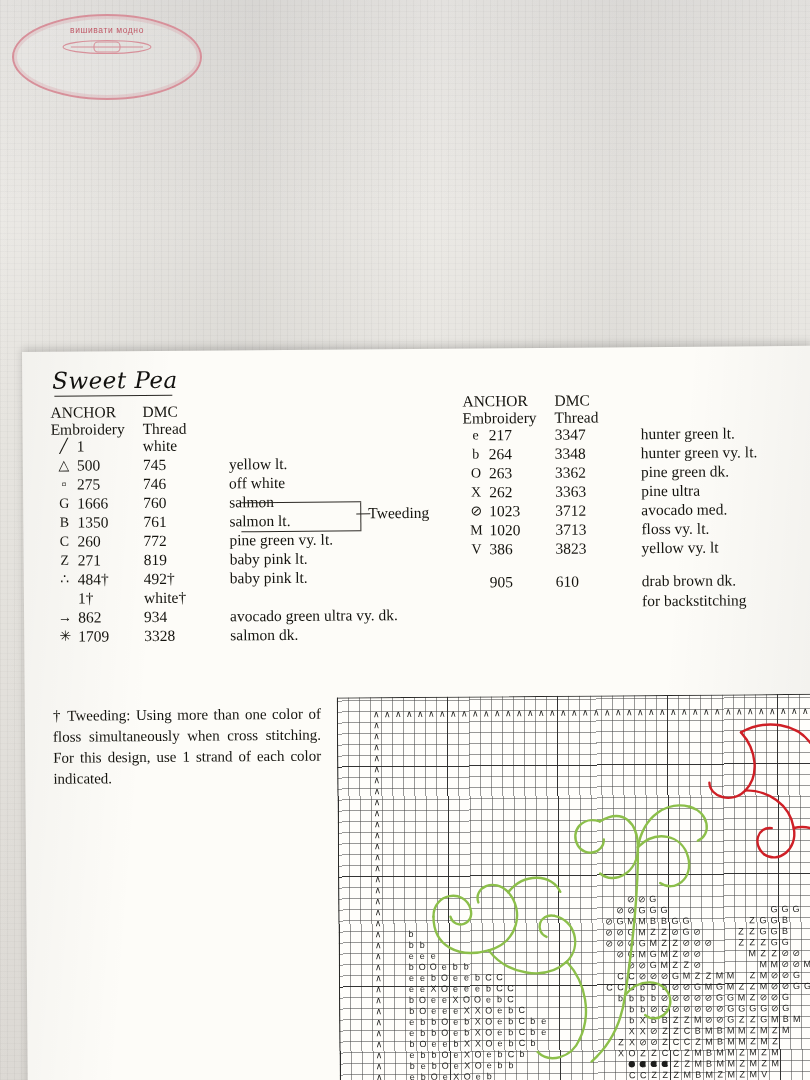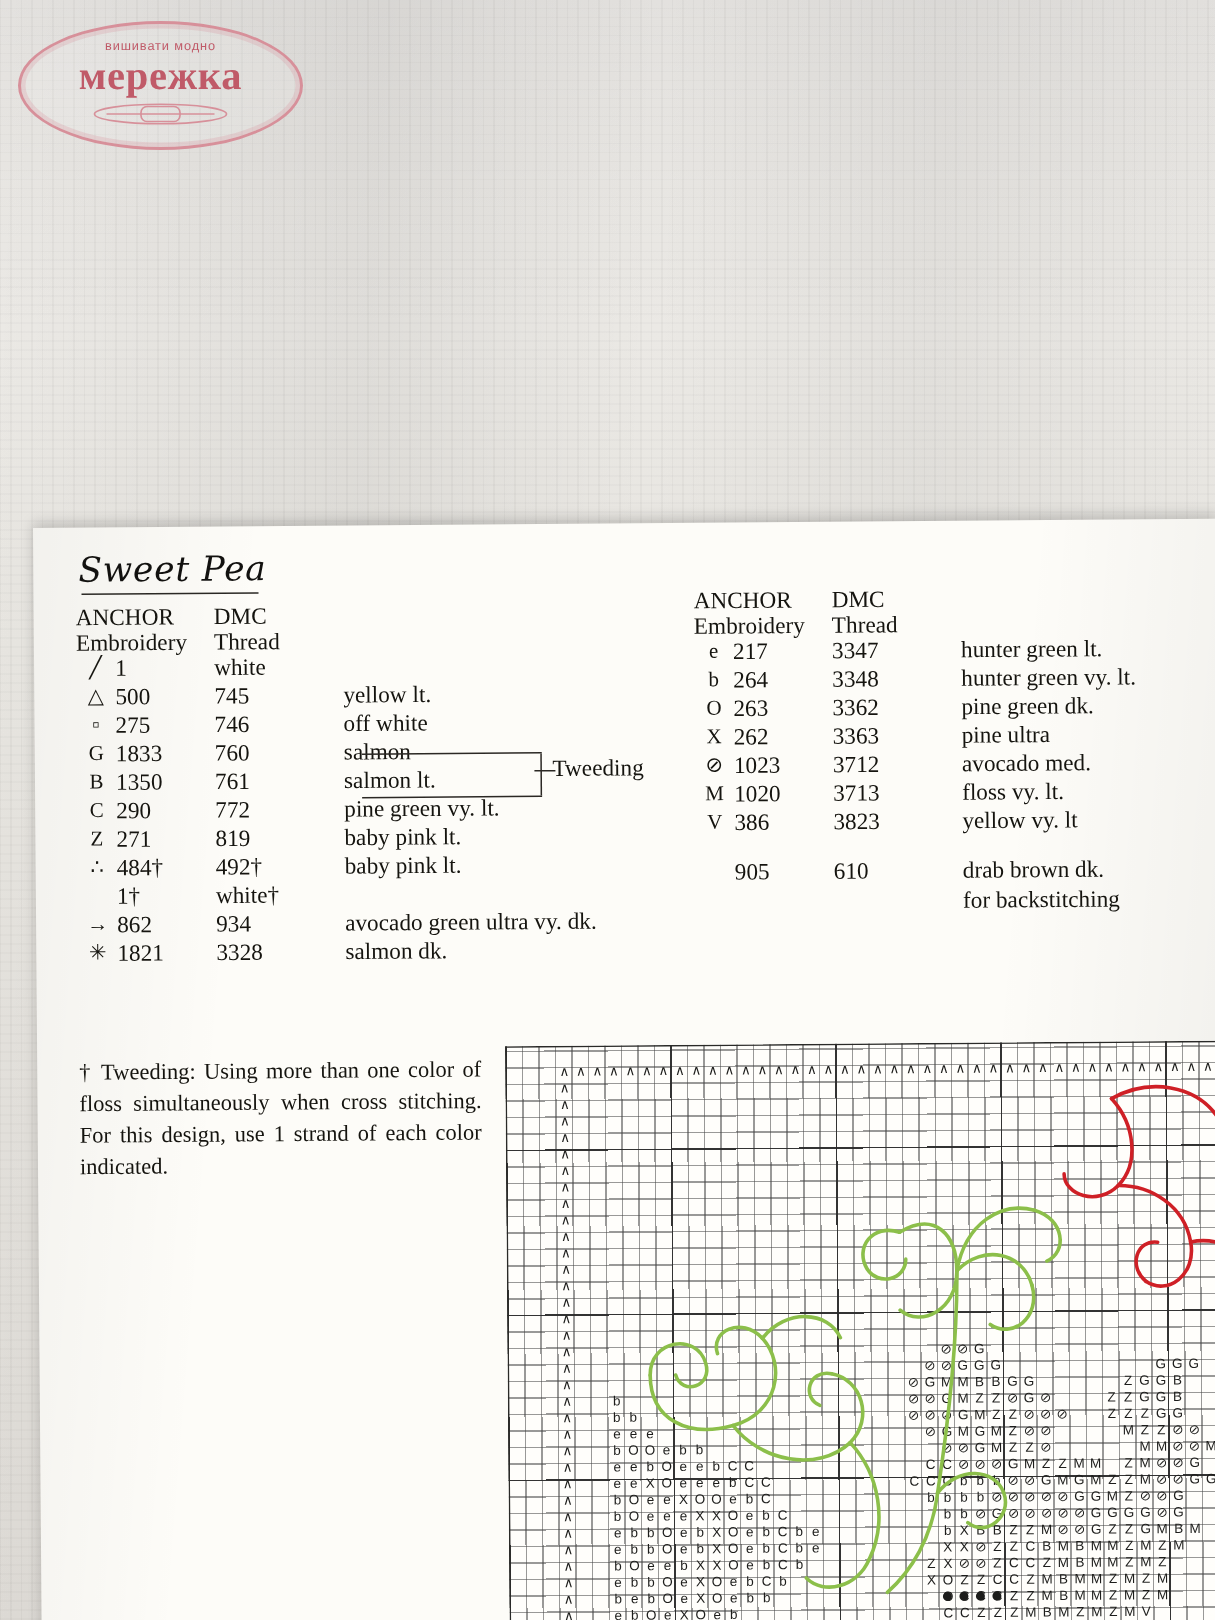--- a/index.html
+++ b/index.html
@@ -135,21 +135,20 @@
   .vine{position:absolute;left:0;top:0;width:500px;height:400px;}
 </style>
 </head>
 <body>
 
 <div class="photo-bg"></div>
 <div class="photo-shadow"></div>
 
 <div class="stamp">
   <div class="st-top">вишивати модно</div>
-  <div class="st-main">мережка</div>
   <div class="st-orn">
     <svg width="92" height="16" viewBox="0 0 92 16">
       <ellipse cx="46" cy="8" rx="44" ry="6.5" fill="none" stroke="#d7909a" stroke-width="1.1"></ellipse>
       <path d="M10 8 H82" stroke="#d7909a" stroke-width="1" fill="none"></path>
       <rect x="33" y="3" width="26" height="10" rx="4" fill="none" stroke="#d7909a" stroke-width="1.1"></rect>
     </svg>
   </div>
 </div>
 
 <div class="page">
@@ -183,33 +182,33 @@
         <td class="name">yellow lt.</td>
       </tr>
       <tr>
         <td class="sym">▫</td>
         <td class="anch">275</td>
         <td class="dmc">746</td>
         <td class="name">off white</td>
       </tr>
       <tr>
         <td class="sym">G</td>
-        <td class="anch">1833</td>
+        <td class="anch">1666</td>
         <td class="dmc">760</td>
         <td class="name">salmon</td>
       </tr>
       <tr>
         <td class="sym">B</td>
         <td class="anch">1350</td>
         <td class="dmc">761</td>
         <td class="name">salmon lt.</td>
       </tr>
       <tr>
         <td class="sym">C</td>
-        <td class="anch">290</td>
+        <td class="anch">260</td>
         <td class="dmc">772</td>
         <td class="name">pine green vy. lt.</td>
       </tr>
       <tr>
         <td class="sym">Z</td>
         <td class="anch">271</td>
         <td class="dmc">819</td>
         <td class="name">baby pink lt.</td>
       </tr>
       <tr>
@@ -225,21 +224,21 @@
         <td class="name"></td>
       </tr>
       <tr>
         <td class="sym">→</td>
         <td class="anch">862</td>
         <td class="dmc">934</td>
         <td class="name">avocado green ultra vy. dk.</td>
       </tr>
       <tr>
         <td class="sym">✳</td>
-        <td class="anch">1821</td>
+        <td class="anch">1709</td>
         <td class="dmc">3328</td>
         <td class="name">salmon dk.</td>
       </tr>
     </tbody>
       </table>
   </div>
 
   <div class="tweed-brace">
       <div class="vline"></div>
     </div>

